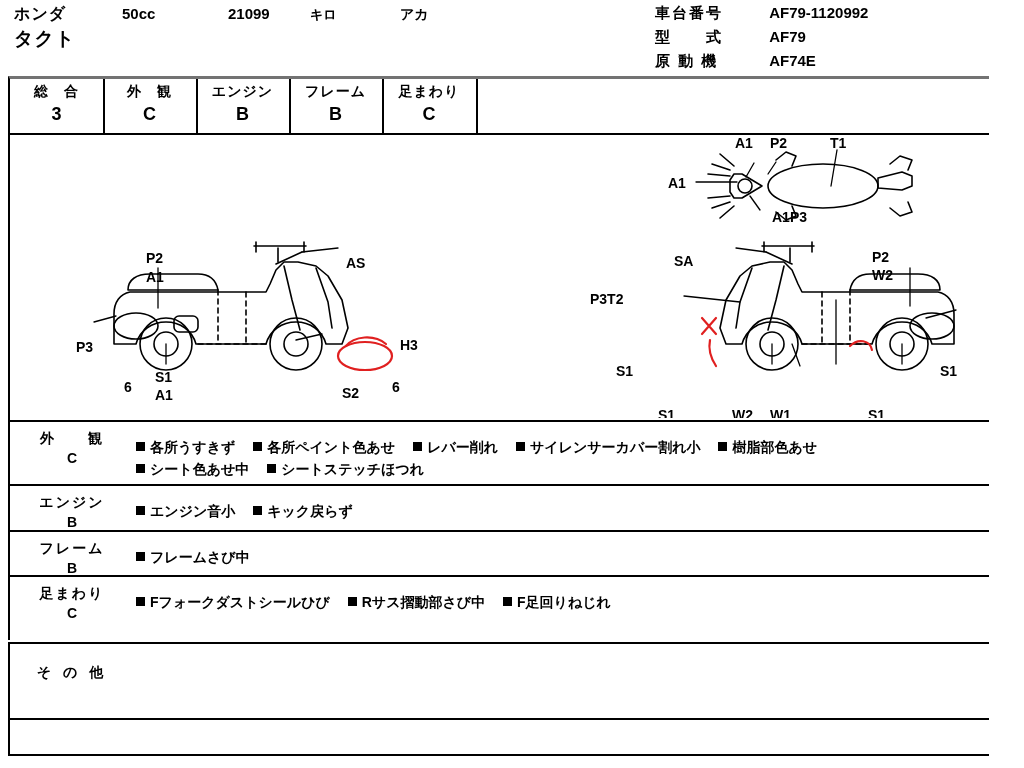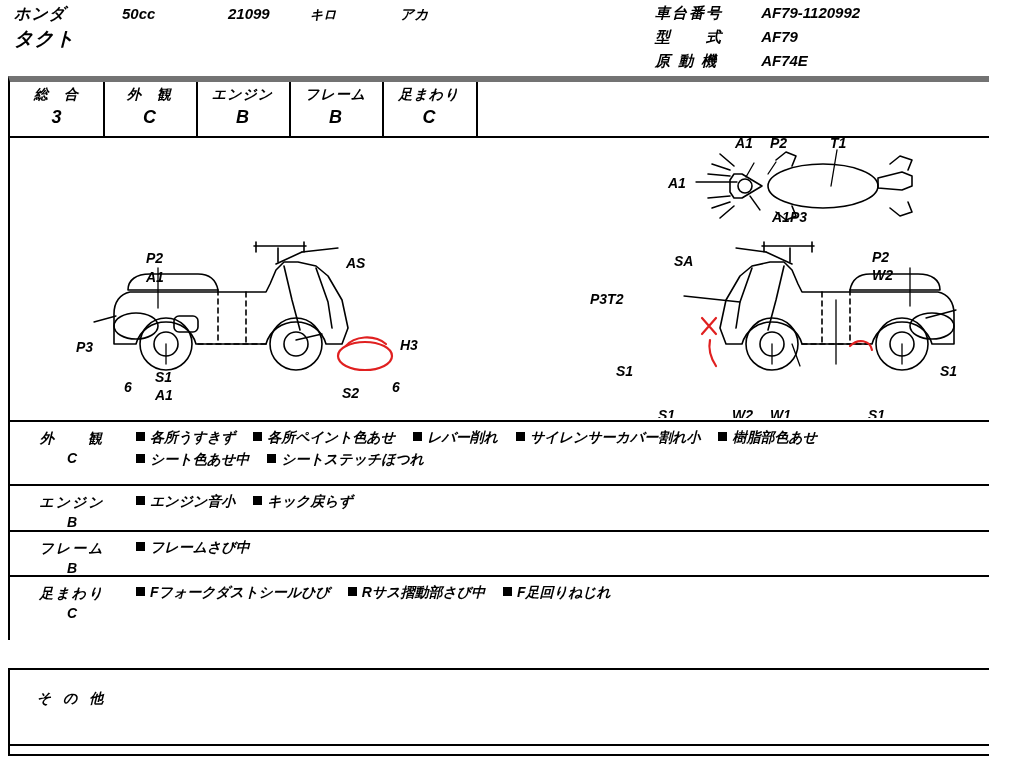--- a/index.html
+++ b/index.html
@@ -10,26 +10,25 @@
   body {
     font-family: "Liberation Sans", sans-serif;
     color: #000;
   }
   #sheet {
     position: relative;
     width: 989px;
     height: 768px;
     box-sizing: border-box;
     overflow: hidden;
-    font-style: italic;
   }
 
   
   .abs { position: absolute; box-sizing: border-box; }
-  .bt { border-top: 6px solid #737373; }
+  .bt { border-top: 3px solid #737373; }
   .bb { border-bottom: 2px solid #000; }
   .bl { border-left: 2px solid #000; }
   .br { border-right: 2px solid #000; }
 
   
   .hdr-left {
     position: absolute;
     left: 10px; top: 2px;
     width: 640px; height: 72px;
   }
@@ -54,21 +53,21 @@
     font-size: 13px; font-weight: bold;
   }
   .hdr-color {
     position: absolute; left: 390px; top: 4px;
     font-size: 14px; font-weight: bold;
   }
 
   .hdr-right { position: absolute; left: 655px; top: 2px; width: 370px; height: 72px; }
   .hr-row { position: absolute; left: 0; font-size: 15px; font-weight: bold; white-space: nowrap; }
   .hr-lbl { display: inline-block; width: 102px; letter-spacing: 2px; }
-  .hr-val { display: inline-block; }
+  .hr-val { display: inline-block; margin-left: 8px; }
 
   
   #grade-row { position: absolute; left: 8px; top: 76px; width: 1008px; height: 54px; }
   .gcell {
     position: absolute; top: 0; height: 54px;
     border-right: 2px solid #000;
     text-align: center;
   }
   .gcell .glabel { font-size: 14px; font-weight: bold; margin-top: 4px; letter-spacing: 1px; }
   .gcell .gvalue { font-size: 18px; font-weight: bold; margin-top: 3px; }
@@ -93,21 +92,21 @@
   .crow .cat {
     position: absolute; left: 14px; top: 8px;
     width: 96px; text-align: center;
     font-size: 14px; font-weight: bold; letter-spacing: 2px;
   }
   .crow .catg {
     position: absolute; left: 14px; top: 28px;
     width: 96px; text-align: center;
     font-size: 14px; font-weight: bold;
   }
-  .crow .notes { position: absolute; left: 126px; top: 4px; right: 6px; }
+  .crow .notes { position: absolute; left: 126px; top: 14px; right: 6px; }
   .nline { font-size: 14px; font-weight: bold; line-height: 22px; white-space: nowrap; }
   .nitem { display: inline-block; margin-right: 14px; }
   .sq { display: inline-block; width: 9px; height: 9px; background: #000; margin-right: 5px; vertical-align: 1px; }
 
   #other-row .cat { top: 20px; letter-spacing: 4px; }
 </style>
 </head>
 <body>
 
 <div id="sheet">
@@ -343,21 +342,21 @@
     <div class="catg">C</div>
     <div class="notes">
       <div class="nline">
         <span class="nitem"><span class="sq"></span><span>Fフォークダストシールひび</span></span>
         <span class="nitem"><span class="sq"></span><span>Rサス摺動部さび中</span></span>
         <span class="nitem"><span class="sq"></span><span>F足回りねじれ</span></span>
       </div>
     </div>
   </div>
 
-  <div id="other-row" class="crow bl br bb" style="top:668px; height:74px;">
+  <div id="other-row" class="crow bl br bb" style="top:642px; height:74px;">
     <div class="cat">そ の 他</div>
     <div class="notes" style="top:18px;">
       <div class="nline"></div>
     </div>
   </div>
 
   <div class="abs bl br bb" style="left:8px; top:712px; width:1008px; height:44px;"></div>
 
 </div>
 

